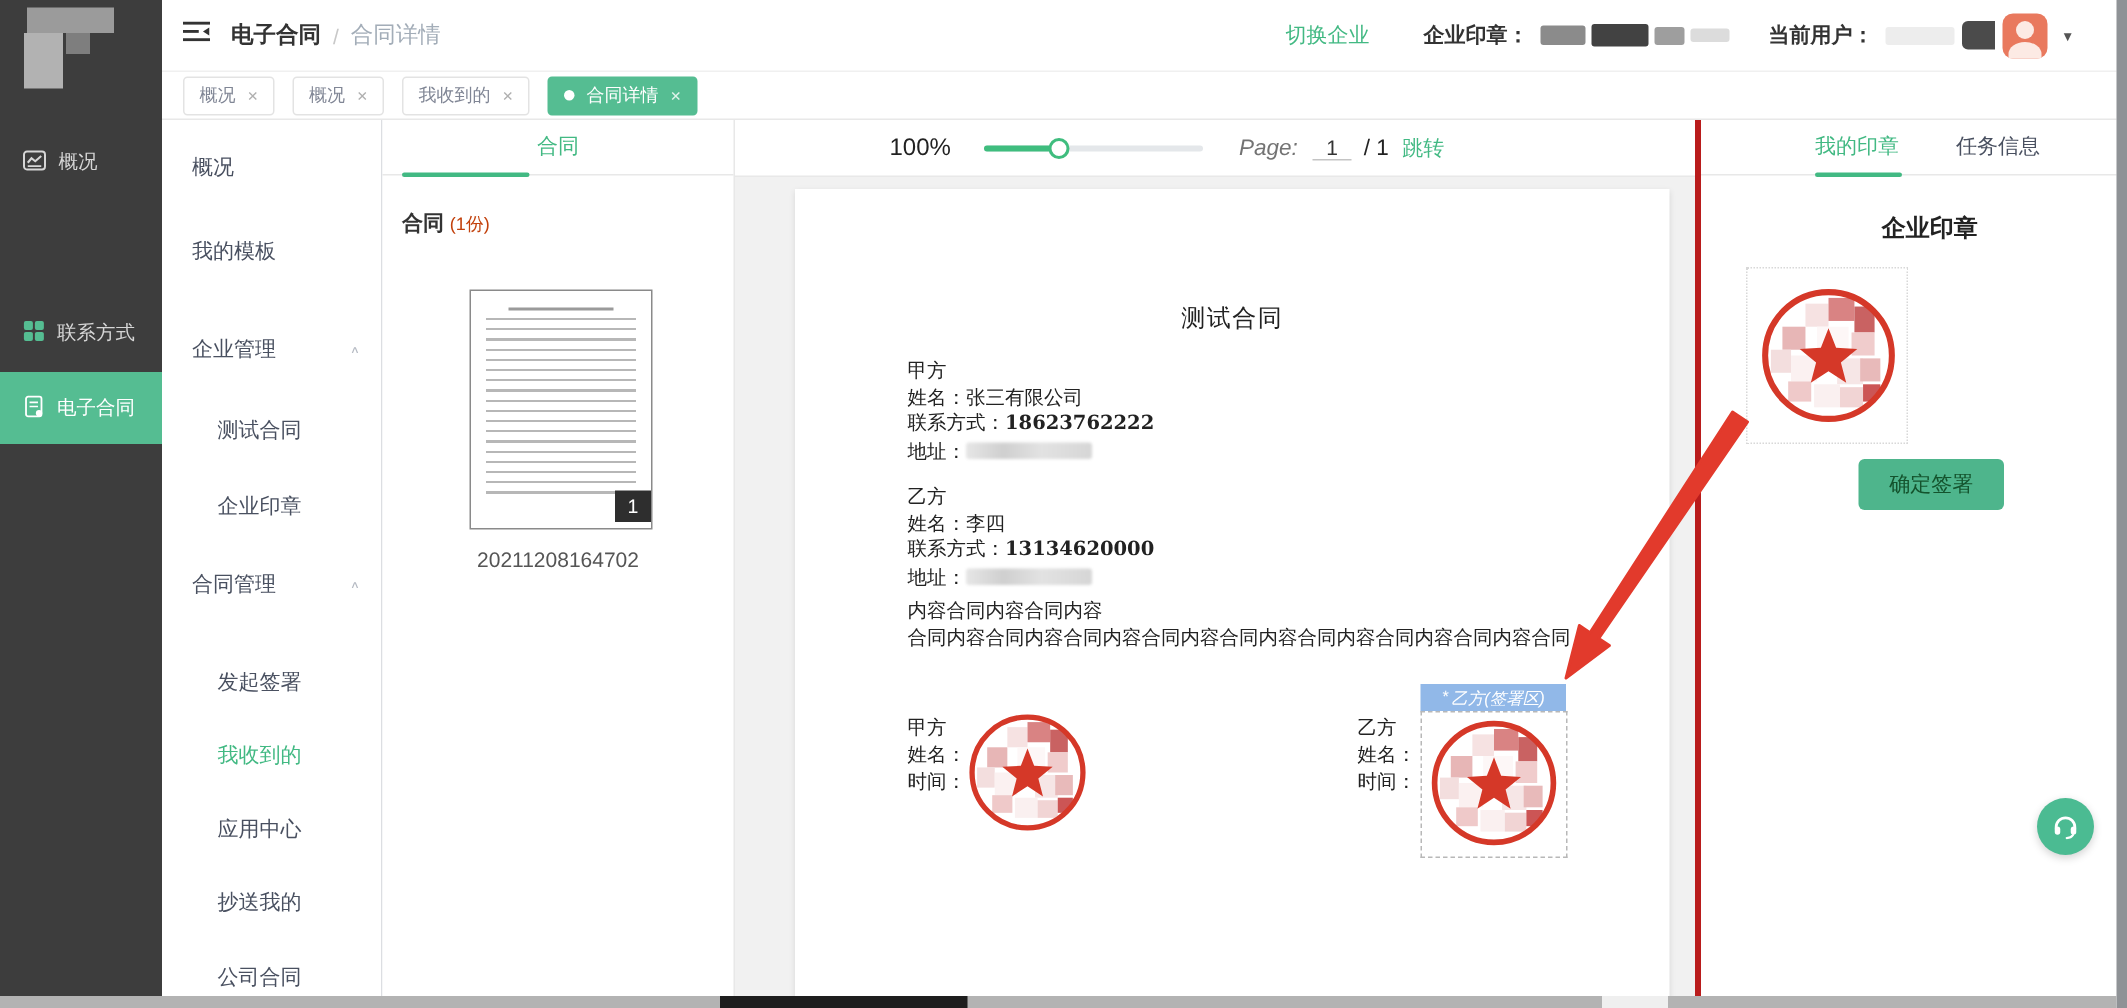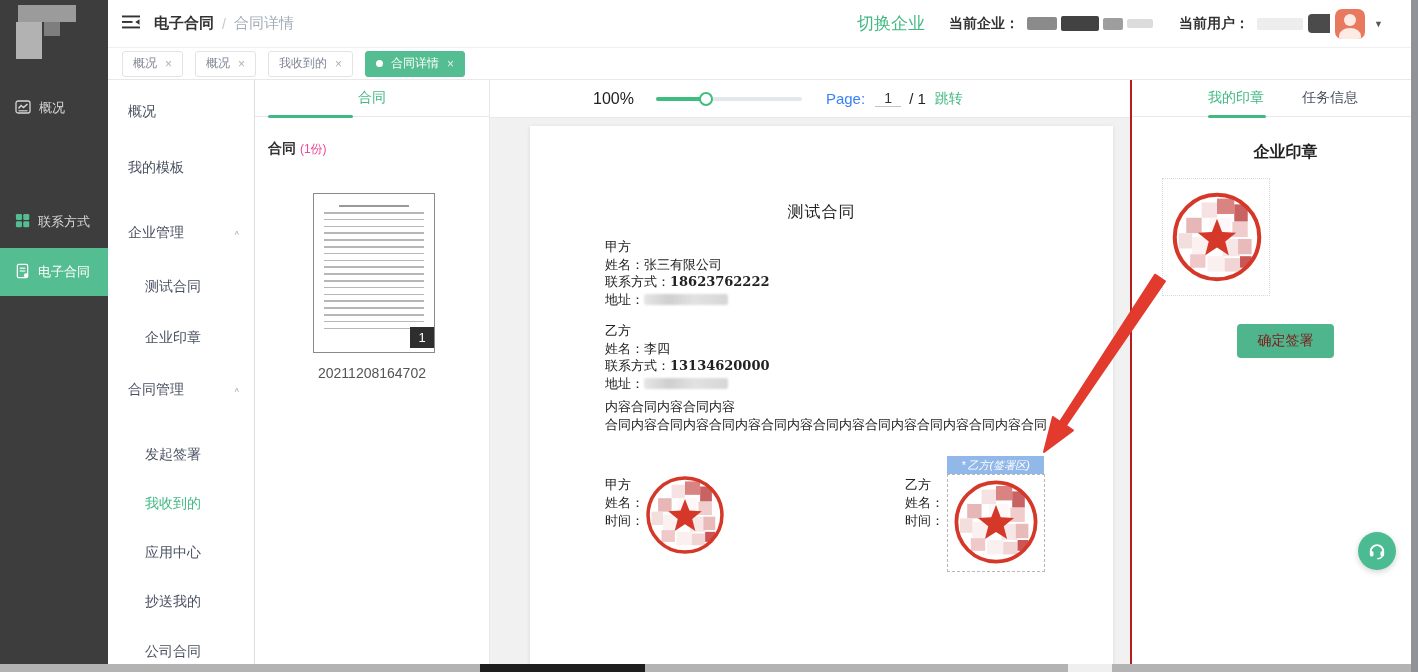--- a/index.html
+++ b/index.html
@@ -17,21 +17,21 @@
   .side-item { position:absolute; left:0; width:108px; height:48px; display:flex; align-items:center; gap:8px; padding-left:15px; color:#d6d6d6; font-size:13px; cursor:pointer; }
   .side-item.active { background:#55bd92; color:#fff; }
   #si-overview { top:84px; } #si-apps { top:198px; } #si-contract { top:248px; }
 
   
   .topbar { position:absolute; left:108px; top:0; width:1303px; height:48px; background:#fff; border-bottom:1px solid #f0f0f0; display:flex; align-items:center; padding:0 28px 0 14px; }
   .crumb-root { font-size:15px; font-weight:bold; color:#333; margin-left:14px; }
   .crumb-sep { color:#c8c8c8; margin:0 8px; font-size:14px; }
   .crumb-cur { color:#a3adb8; font-size:15px; }
   .topbar .sp { flex:1; }
-  .switch { color:#42b983; font-size:17px; margin-right:24px; cursor:pointer; }
+  .switch { color:#42b983; font-size:14px; margin-right:36px; cursor:pointer; }
   .hlabel { font-size:14px; font-weight:600; color:#333; }
   .blur { display:inline-block; border-radius:2px; filter:blur(.4px); }
   .co-blur { display:flex; align-items:center; gap:4px; margin:0 26px 0 8px; }
   .usr { display:flex; align-items:center; gap:5px; margin-left:8px; }
   .avatar { width:30px; height:30px; border-radius:7px; background:#e9795e; position:relative; overflow:hidden; flex:none; }
   .avatar::before { content:""; position:absolute; left:9px; top:5px; width:12px; height:12px; border-radius:50%; background:#fceae4; }
   .avatar::after { content:""; position:absolute; left:4px; top:19px; width:22px; height:16px; border-radius:50% 50% 0 0; background:#fceae4; }
   .ucaret { color:#555; font-size:9px; margin-left:4px; }
 
   
@@ -49,64 +49,64 @@
   .nav-item.active { color:#42b983; }
   .nav-caret { position:absolute; right:14px; top:1px; color:#b5bac3; font-size:9px; transform:scaleY(.75); }
 
   
   .listp { position:absolute; left:255px; top:80px; width:235px; height:584px; background:#fff; border-right:1px solid #e8e8e8; }
   .lp-tabs { height:37px; border-bottom:1px solid #e8e8e8; display:flex; position:relative; }
   .lp-tab { flex:1; display:flex; align-items:center; justify-content:center; font-size:14px; color:#495060; cursor:pointer; }
   .lp-tab.active { color:#42b983; }
   .lp-underline { position:absolute; left:13px; bottom:-2px; width:85px; height:3px; border-radius:2px; background:#42b983; }
   .lp-title { position:absolute; left:13px; top:60px; font-size:14px; font-weight:bold; color:#333; }
-  .lp-count { font-weight:normal; color:#ec4899; font-size:12px; }
+  .lp-count { font-weight:normal; color:#c2410c; font-size:12px; }
   .thumb { position:absolute; left:58px; top:113px; width:122px; height:160px; background:#fff; border:1px solid #8a8a8a; cursor:pointer; }
   .thumb-title { margin:11px auto 5px; width:58%; height:2px; background:#9a9a9a; }
   .thumb-lines { margin:0 10px; height:118px; background:repeating-linear-gradient(to bottom,#b7b7b7 0 1.5px,transparent 1.5px 6.8px); }
   .thumb-badge { position:absolute; right:0; bottom:4px; width:24px; height:21px; background:#2e2e2e; color:#fff; font-size:13px; display:flex; align-items:center; justify-content:center; }
   .thumb-caption { position:absolute; left:0; top:285px; width:100%; text-align:center; font-size:14px; color:#555; }
 
   
   .viewer { position:absolute; left:490px; top:80px; width:640px; height:584px; }
   .vt { height:38px; background:#fff; border-bottom:1px solid #e8e8e8; display:flex; align-items:center; padding-left:103px; }
   .zoom-val { font-size:16px; color:#222; font-weight:500; }
   .slider { width:146px; margin-left:22px; position:relative; height:14px; cursor:pointer; }
   .slider .track { position:absolute; top:5px; left:0; right:0; height:4px; border-radius:2px; background:#e4e7ea; }
   .slider .fill { position:absolute; top:5px; left:0; width:50px; height:4px; border-radius:2px; background:#3fbd7e; }
   .slider .knob { position:absolute; left:43px; top:0; width:14px; height:14px; border-radius:50%; background:#fff; border:2px solid #3fbd7e; }
-  .pg-label { margin-left:24px; font-size:15px; color:#3b82f6; font-weight:500; }
+  .pg-label { margin-left:24px; font-size:15px; color:#737373; font-weight:500;font-style:italic; }
   .pg-input { width:26px; margin-left:10px; border:none; border-bottom:1px solid #c4c4c4; text-align:center; font-size:14px; color:#333; background:transparent; outline:none; }
   .pg-total { margin-left:8px; font-size:15px; color:#222; }
   .pg-jump { margin-left:9px; font-size:14px; color:#42b983; cursor:pointer; }
   .viewport { position:absolute; left:0; top:38px; right:0; bottom:0; background:#f1f1f1; overflow:hidden;padding-left:17px; }
   .pagea4 { position:absolute; left:40px; top:8px; width:583px; height:560px; background:#fff; box-shadow:0 1px 4px rgba(0,0,0,.10); font-family:"Liberation Serif","DejaVu Serif",serif; color:#222; }
   .doc-title { position:absolute; top:76px; left:0; width:100%; text-align:center; font-size:16px; letter-spacing:1px; }
   .doc-block { position:absolute; left:75px; font-size:13px; line-height:17.5px; }
   .doc-block b { font-family:"DejaVu Serif","Liberation Serif",serif; }
   .addr-blur { display:inline-block; width:84px; height:11px; border-radius:2px; vertical-align:-1px;
                background:linear-gradient(90deg,#e6e6e6,#cfcfcf 30%,#e2e2e2 60%,#d6d6d6); filter:blur(1px); }
   .doc-body { position:absolute; left:75px; top:272px; font-size:13px; line-height:18px; }
   .signlbl { position:absolute; font-size:13px; line-height:18px; }
   .seal { display:block; }
   .seal-a { position:absolute; left:113px; top:347px; width:84px; height:84px; }
   .zone-label { position:absolute; left:417px; top:330px; width:97px; height:18px; background:rgba(126,172,228,.85); color:#fff; font-style:italic; font-size:11px; display:flex; align-items:center; justify-content:center; gap:2px; font-family:"Liberation Sans",sans-serif; }
   .zone-box { position:absolute; left:417px; top:348px; width:98px; height:98px; border:1px dashed #b8b8b8; }
   .seal-b { position:absolute; left:3px; top:2px; width:90px; height:90px; }
 
   
-  .signp { position:absolute; left:1130px; top:80px; width:281px; height:584px; background:#fff; border-left:2px solid #b91c1c; }
+  .signp { position:absolute; left:1130px; top:80px; width:281px; height:584px; background:#fff; border-left:4px solid #b91c1c; }
   .sp-tabs { height:37px; border-bottom:1px solid #e8e8e8; display:flex; align-items:center; padding-left:76px; gap:38px; font-size:14px; position:relative; }
   .sp-tab { color:#495060; cursor:pointer; }
   .sp-tab.active { color:#42b983; }
   .sp-underline { position:absolute; left:76px; bottom:-2px; width:58px; height:3px; border-radius:2px; background:#42b983; }
   .sp-title { position:absolute; top:62px; left:0; width:100%; text-align:center; font-size:16px; font-weight:bold; color:#222; transform:translateX(14px); }
   .seal-box { position:absolute; left:30px; top:98px; width:108px; height:118px; border:1px dotted #d8d8d8; cursor:pointer; }
   .seal-c { position:absolute; left:6px; top:10px; width:96px; height:96px; }
-  .confirm-btn { position:absolute; left:105px; top:244px; width:97px; height:34px; background:#4eb58c; color:#7f1d1d; font-size:14px; border:none; border-radius:4px; cursor:pointer; font-family:"Liberation Sans",sans-serif; }
+  .confirm-btn { position:absolute; left:105px; top:226px; width:97px; height:34px; background:#4eb58c; color:#14532d; font-size:14px; border:none; border-radius:4px; cursor:pointer; font-family:"Liberation Sans",sans-serif; }
 
   
   .float-help { position:absolute; left:1358px; top:532px; width:38px; height:38px; border-radius:50%; background:#4bbb92; display:flex; align-items:center; justify-content:center; box-shadow:0 2px 6px rgba(0,0,0,.18); cursor:pointer; z-index:30; }
   .arrow-ov { position:absolute; left:1020px; top:258px; width:160px; height:200px; z-index:25; pointer-events:none; }
   .edge-right { position:absolute; left:1411px; top:0; width:7px; height:672px; background:#8f9296; }
   .bottom-strip { position:absolute; left:0; top:664px; width:1411px; height:8px; background:#b3b3b3; }
   .bs-dark { position:absolute; left:480px; top:0; width:165px; height:8px; background:#1e1e1e; }
   .bs-light { position:absolute; left:1068px; top:0; width:44px; height:8px; background:#efefef; }
 </style>
 </head>
@@ -190,21 +190,21 @@
           <rect y="6" width="10.5" height="1.9" fill="#333"></rect>
           <rect y="11.5" width="18" height="1.9" fill="#333"></rect>
           <polygon points="17.5,4.3 17.5,9.7 13.3,7" fill="#333"></polygon>
         </svg>
     </span>
     <span class="crumb-root">电子合同</span>
     <span class="crumb-sep">/</span>
     <span class="crumb-cur">合同详情</span>
     <span class="sp"></span>
     <span class="switch">切换企业</span>
-    <span class="hlabel">当前企业：</span>
+    <span class="hlabel">企业印章：</span>
     <span class="co-blur">
       <span class="blur" style="width:30px;height:13px;background:#8b8b8b"></span>
       <span class="blur" style="width:38px;height:15px;background:#424242"></span>
       <span class="blur" style="width:20px;height:12px;background:#9e9e9e"></span>
       <span class="blur" style="width:26px;height:9px;background:#dcdcdc"></span>
     </span>
     <span class="hlabel">当前用户：</span>
     <span class="usr">
       <span class="blur" style="width:46px;height:12px;background:#ededed"></span>
       <span class="blur" style="width:22px;height:19px;background:#4b4b4b;border-radius:4px 0 0 4px"></span>

